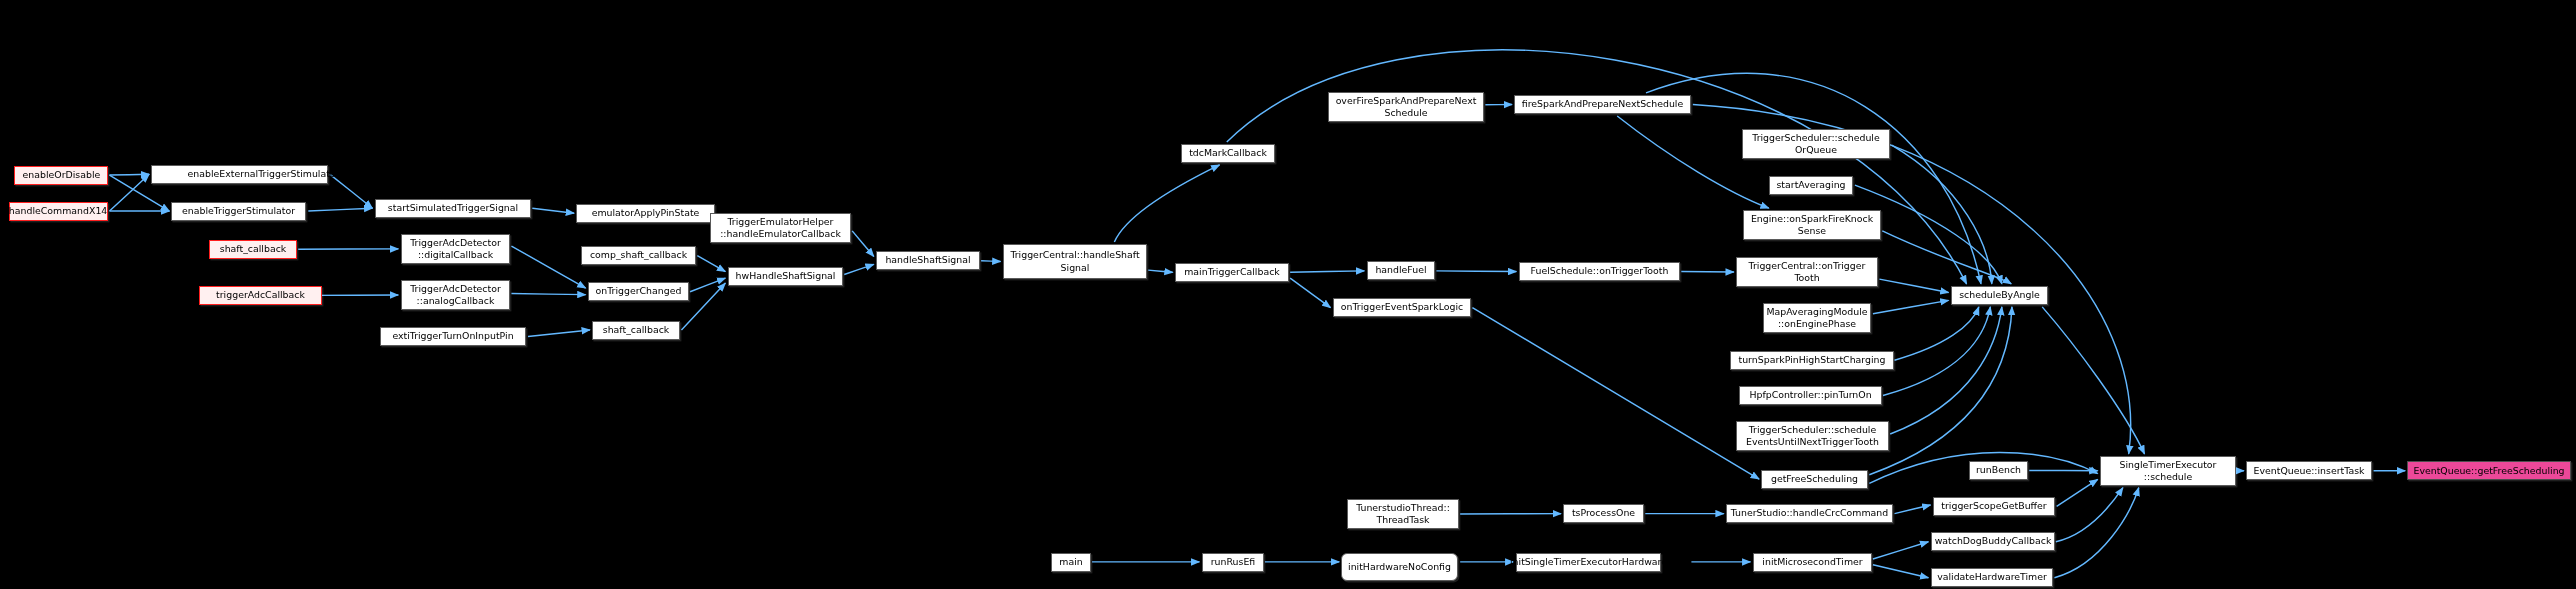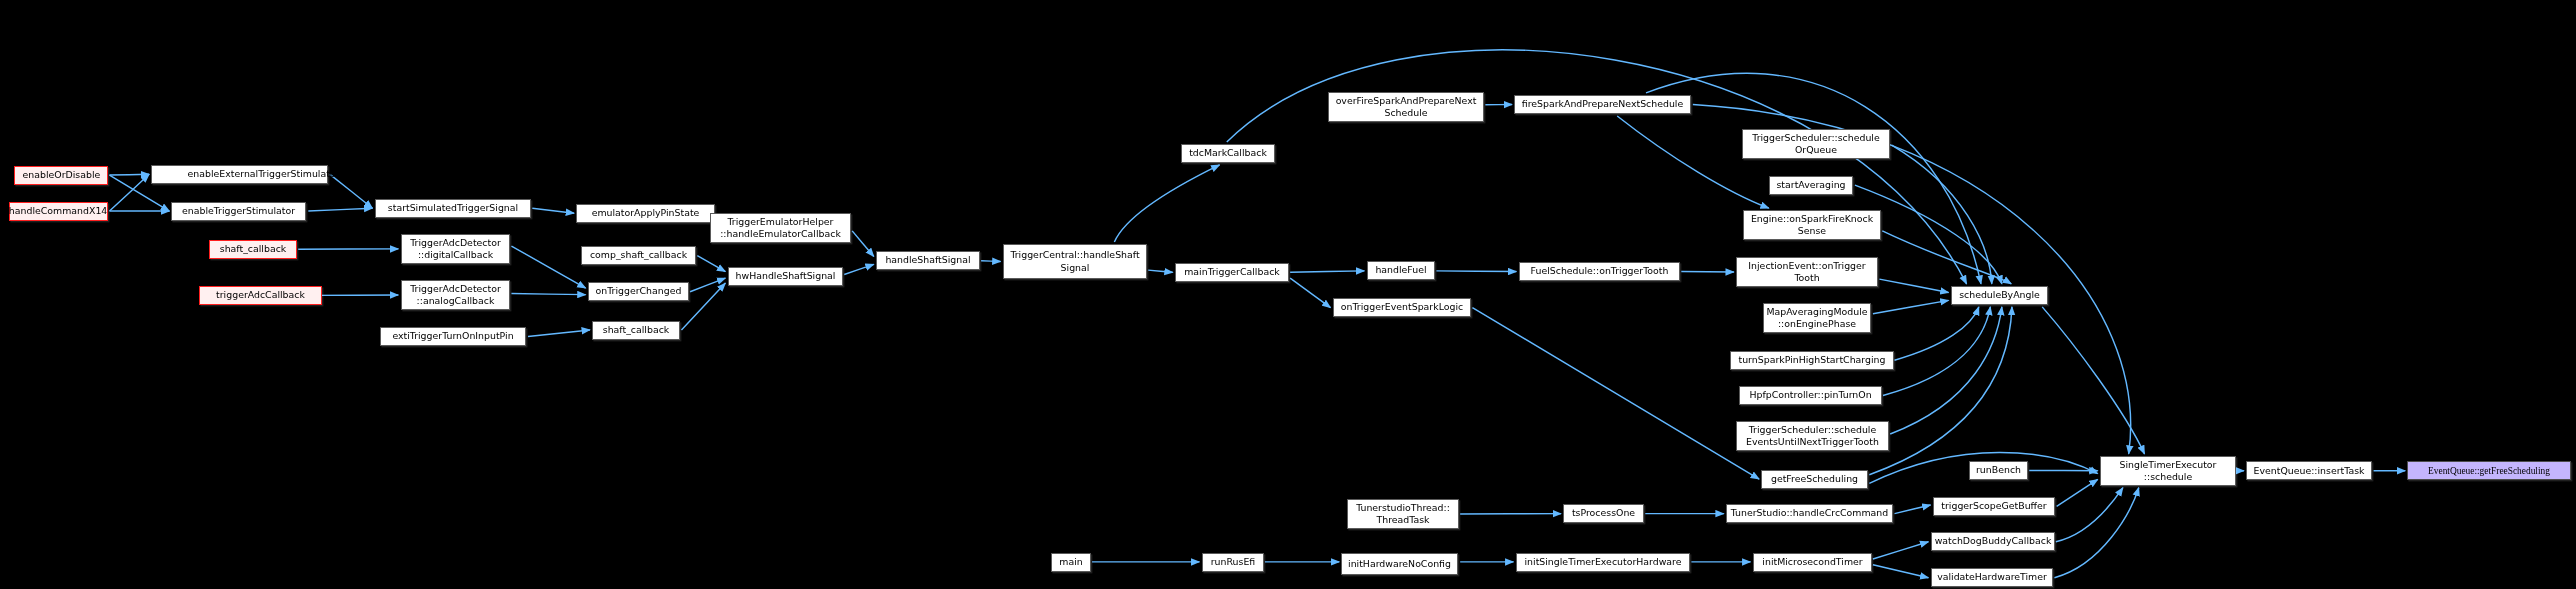--- a/index.html
+++ b/index.html
@@ -4,21 +4,21 @@
 <style>
   html,body{margin:0;padding:0;background:#000;}
   #graph{position:relative;width:2576px;height:590px;background:#000;overflow:hidden;
          font-family:"DejaVu Sans","Liberation Sans",sans-serif;}
   #edges{position:absolute;left:0;top:0;width:2576px;height:590px;}
   .node{position:absolute;box-sizing:border-box;display:flex;align-items:center;justify-content:center;
         background:#ffffff;border:1.1px solid #5a5a5a;color:#000;
         font-size:9.4px;line-height:12.2px;text-align:center;white-space:pre-line;
         box-shadow:1.4px 1.4px 0 rgba(255,255,255,0.12);cursor:pointer;}
   .node.red{border:1.4px solid #ff1f1f;background:#fff0f0;}
-  .node.focus{background:#c4b5fd;border:1.4px solid #4d4d4d;cursor:default;font-family:Liberation Serif, serif;}
+  .node.focus{background:#ec4899;border:1.4px solid #4d4d4d;cursor:default;}
   .node span{pointer-events:none;}
 </style>
 </head>
 <body>
 
 <div id="graph">
   <svg id="edges" xmlns="http://www.w3.org/2000/svg" viewBox="0 0 3576 819">
     <defs>
       <marker id="arr" viewBox="0 0 10 8" refX="9" refY="4" markerWidth="13" markerHeight="11" orient="auto" markerUnits="userSpaceOnUse">
         <path d="M0,0 L10,4 L0,8 z" fill="#63b8ff"></path>
@@ -110,21 +110,21 @@
     <div class="node" style="left: 1514px; top: 95px; width: 177px; height: 19px;"><span>fireSparkAndPrepareNextSchedule</span></div>
     <div class="node" style="left: 1175px; top: 263px; width: 114px; height: 19px;"><span>mainTriggerCallback</span></div>
     <div class="node" style="left: 1367px; top: 261px; width: 68px; height: 19px;"><span>handleFuel</span></div>
     <div class="node" style="left: 1333px; top: 298px; width: 138px; height: 19px;"><span>onTriggerEventSparkLogic</span></div>
     <div class="node" style="left: 1519px; top: 262px; width: 161px; height: 19px;"><span>FuelSchedule::onTriggerTooth</span></div>
     <div class="node" style="left: 1742px; top: 129px; width: 148px; height: 29.5px;"><span>TriggerScheduler::schedule
 OrQueue</span></div>
     <div class="node" style="left: 1769px; top: 176px; width: 84px; height: 19px;"><span>startAveraging</span></div>
     <div class="node" style="left: 1743px; top: 210px; width: 138px; height: 29.5px;"><span>Engine::onSparkFireKnock
 Sense</span></div>
-    <div class="node" style="left: 1736px; top: 257px; width: 142px; height: 29.5px;"><span>InjectionEvent::onTrigger
+    <div class="node" style="left: 1736px; top: 257px; width: 142px; height: 29.5px;"><span>TriggerCentral::onTrigger
 Tooth</span></div>
     <div class="node" style="left: 1951px; top: 286px; width: 97px; height: 19px;"><span>scheduleByAngle</span></div>
     <div class="node" style="left: 1763px; top: 303px; width: 108px; height: 29.5px;"><span>MapAveragingModule
 ::onEnginePhase</span></div>
     <div class="node" style="left: 1730px; top: 351px; width: 164px; height: 19px;"><span>turnSparkPinHighStartCharging</span></div>
     <div class="node" style="left: 1739px; top: 386px; width: 143px; height: 19px;"><span>HpfpController::pinTurnOn</span></div>
     <div class="node" style="left: 1736px; top: 421px; width: 153px; height: 29.5px;"><span>TriggerScheduler::schedule
 EventsUntilNextTriggerTooth</span></div>
     <div class="node" style="left: 1761px; top: 470px; width: 107px; height: 19px;"><span>getFreeScheduling</span></div>
     <div class="node" style="left: 1969px; top: 461px; width: 59px; height: 19px;"><span>runBench</span></div>
@@ -133,18 +133,18 @@
     <div class="node" style="left: 2246px; top: 461px; width: 126px; height: 19.4px;"><span>EventQueue::insertTask</span></div>
     <div class="node focus" style="left: 2407px; top: 461px; width: 164px; height: 19.4px;"><span>EventQueue::getFreeScheduling</span></div>
     <div class="node" style="left: 1347px; top: 499px; width: 112px; height: 29.5px;"><span>TunerstudioThread::
 ThreadTask</span></div>
     <div class="node" style="left: 1563px; top: 504px; width: 81px; height: 19px;"><span>tsProcessOne</span></div>
     <div class="node" style="left: 1726px; top: 504px; width: 167px; height: 19px;"><span>TunerStudio::handleCrcCommand</span></div>
     <div class="node" style="left: 1933px; top: 497px; width: 122px; height: 19px;"><span>triggerScopeGetBuffer</span></div>
     <div class="node" style="left: 1931px; top: 532px; width: 124px; height: 19px;"><span>watchDogBuddyCallback</span></div>
     <div class="node" style="left: 1051px; top: 553px; width: 40px; height: 19px;"><span>main</span></div>
     <div class="node" style="left: 1202px; top: 553px; width: 62px; height: 19px;"><span>runRusEfi</span></div>
-    <div class="node" style="left: 1341px; top: 553px; width: 117px; height: 22px;"><span>initHardwareNoConfig</span></div>
-    <div class="node" style="left: 1516px; top: 553px; width: 174px; height: 19px;"><span>initSingleTimerExecutorHardware</span></div>
+    <div class="node" style="left: 1341px; top: 553px; width: 117px; height: 28px; border-radius: 6px;"><span>initHardwareNoConfig</span></div>
+    <div class="node" style="left: 1516px; top: 553px; width: 145px; height: 19px;"><span>initSingleTimerExecutorHardware</span></div>
     <div class="node" style="left: 1753px; top: 553px; width: 119px; height: 19px;"><span>initMicrosecondTimer</span></div>
     <div class="node" style="left: 1931px; top: 568px; width: 122px; height: 19px;"><span>validateHardwareTimer</span></div>
   </div>
 
 
 </body></html>

